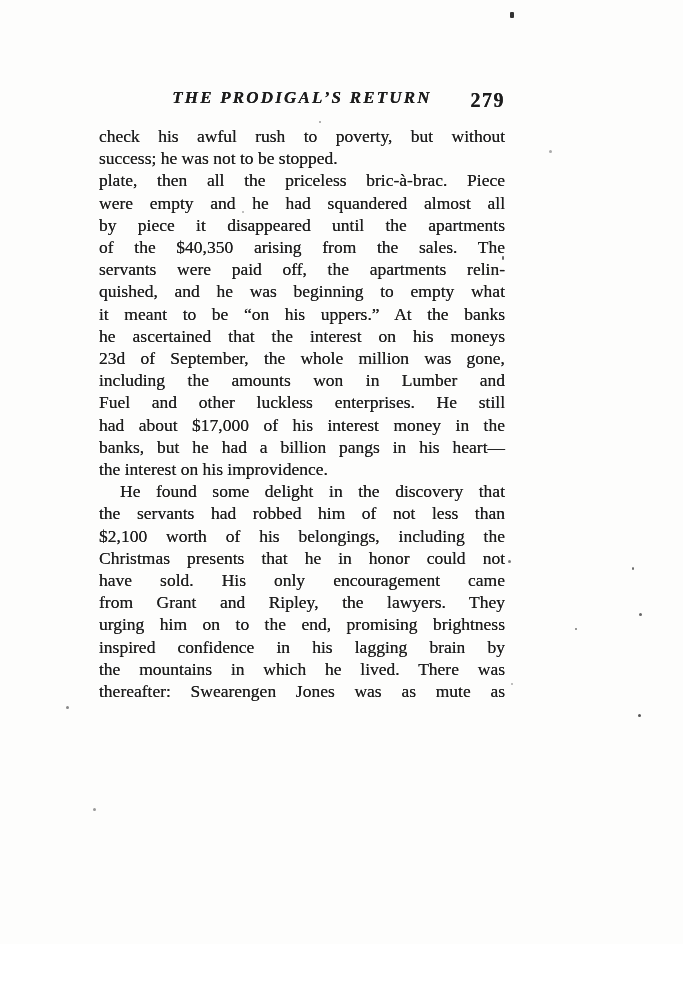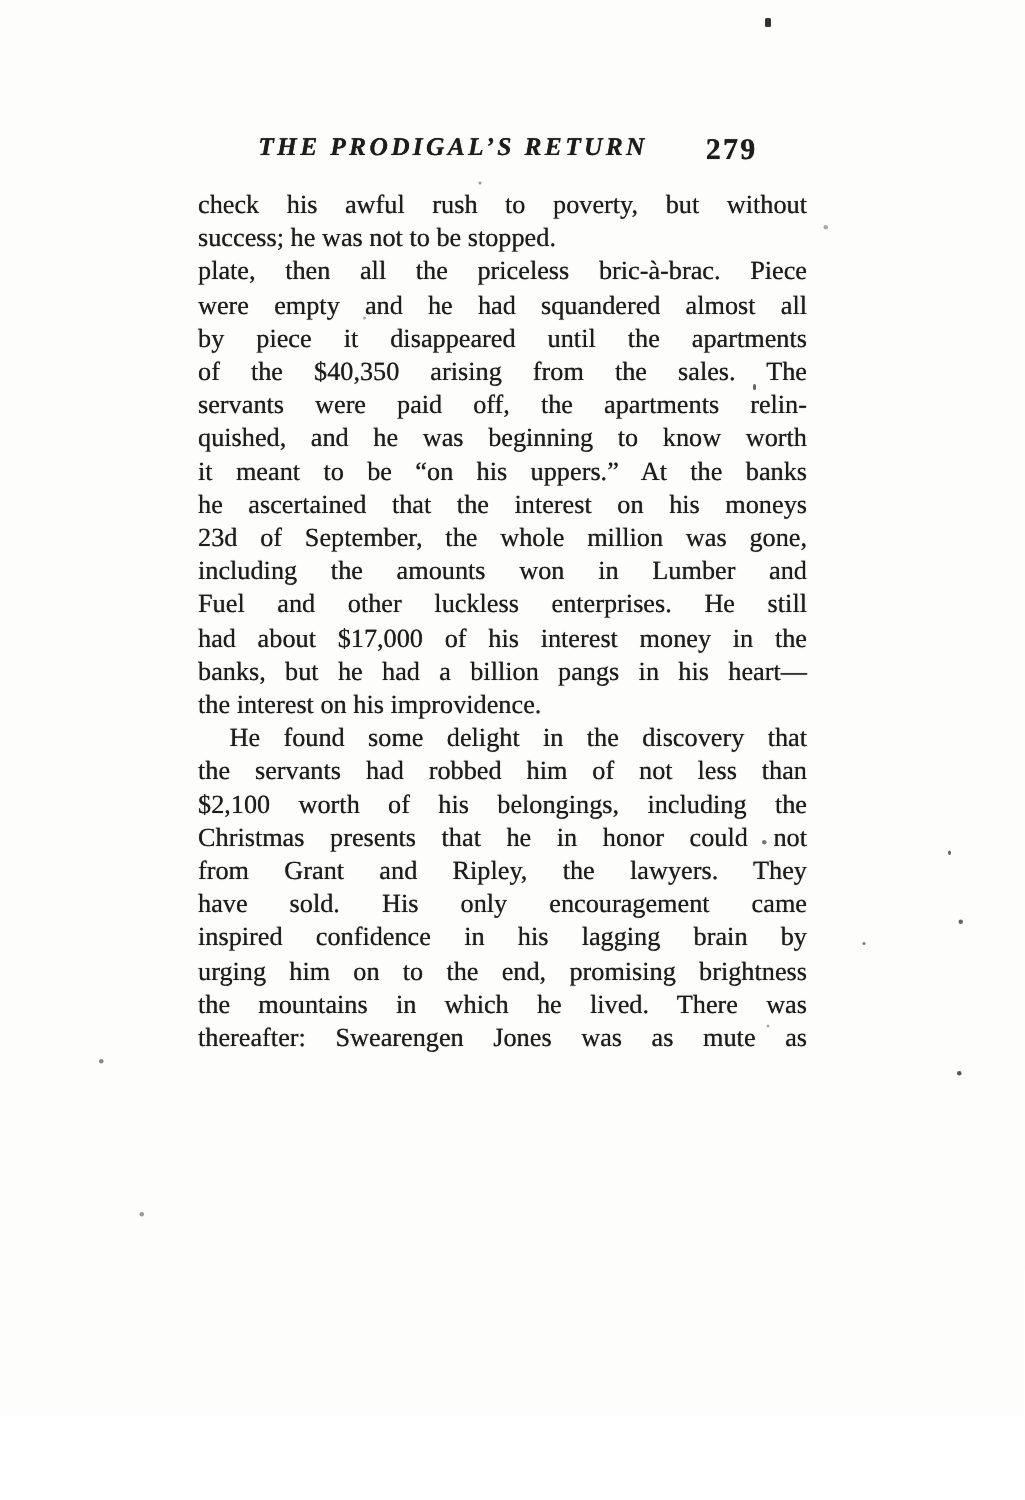--- a/index.html
+++ b/index.html
@@ -43,21 +43,20 @@
     font-size: 20px;
     letter-spacing: 1.5px;
     text-shadow: 0 0 0.5px #1d1d1d;
   }
   
   .text-block {
     position: absolute;
     left: 99px;
     top: 125px;
     width: 406px;
-    margin-left: 33px;
   }
   .line {
     font-size: 17.5px;
     line-height: 22.2px;
     text-align: justify;
     text-align-last: justify;
     white-space: normal;
     text-shadow: 0 0 0.55px rgba(20,20,20,0.85);
   }
   .line.flush {
@@ -118,37 +117,37 @@
   </div>
 
   <div class="text-block">
       <div class="line">check his awful rush to poverty, but without</div>
       <div class="line flush">success; he was not to be stopped.</div>
       <div class="line">plate, then all the priceless bric-à-brac. Piece</div>
       <div class="line">were empty and he had squandered almost all</div>
       <div class="line">by piece it disappeared until the apartments</div>
       <div class="line">of the $40,350 arising from the sales. The</div>
       <div class="line">servants were paid off, the apartments relin-</div>
-      <div class="line">quished, and he was beginning to know worth</div>
+      <div class="line">quished, and he was beginning to empty what</div>
       <div class="line">it meant to be “on his uppers.” At the banks</div>
       <div class="line">he ascertained that the interest on his moneys</div>
       <div class="line">23d of September, the whole million was gone,</div>
       <div class="line">including the amounts won in Lumber and</div>
       <div class="line">Fuel and other luckless enterprises. He still</div>
       <div class="line">had about $17,000 of his interest money in the</div>
       <div class="line">banks, but he had a billion pangs in his heart—</div>
       <div class="line flush">the interest on his improvidence.</div>
       <div class="line indent">He found some delight in the discovery that</div>
       <div class="line">the servants had robbed him of not less than</div>
       <div class="line">$2,100 worth of his belongings, including the</div>
       <div class="line">Christmas presents that he in honor could not</div>
+      <div class="line">have sold. His only encouragement came</div>
       <div class="line">from Grant and Ripley, the lawyers. They</div>
-      <div class="line">have sold. His only encouragement came</div>
+      <div class="line">urging him on to the end, promising brightness</div>
       <div class="line">inspired confidence in his lagging brain by</div>
-      <div class="line">urging him on to the end, promising brightness</div>
       <div class="line">the mountains in which he lived. There was</div>
       <div class="line">thereafter: Swearengen Jones was as mute as</div>
     </div>
 
   <div class="speck" style="left:510px;top:12px;width:4px;height:6px;background:#333;border-radius:1px;"></div>
   <div class="speck" style="left:319px;top:121px;width:2px;height:2px;background:#999;"></div>
   <div class="speck" style="left:549px;top:150px;width:3px;height:3px;background:#aaa;"></div>
   <div class="speck" style="left:242px;top:211px;width:2px;height:2px;background:#aaa;"></div>
   <div class="speck" style="left:502px;top:256px;width:2px;height:4px;background:#666;border-radius:1px;"></div>
   <div class="speck" style="left:508px;top:560px;width:3px;height:3px;background:#777;"></div>

